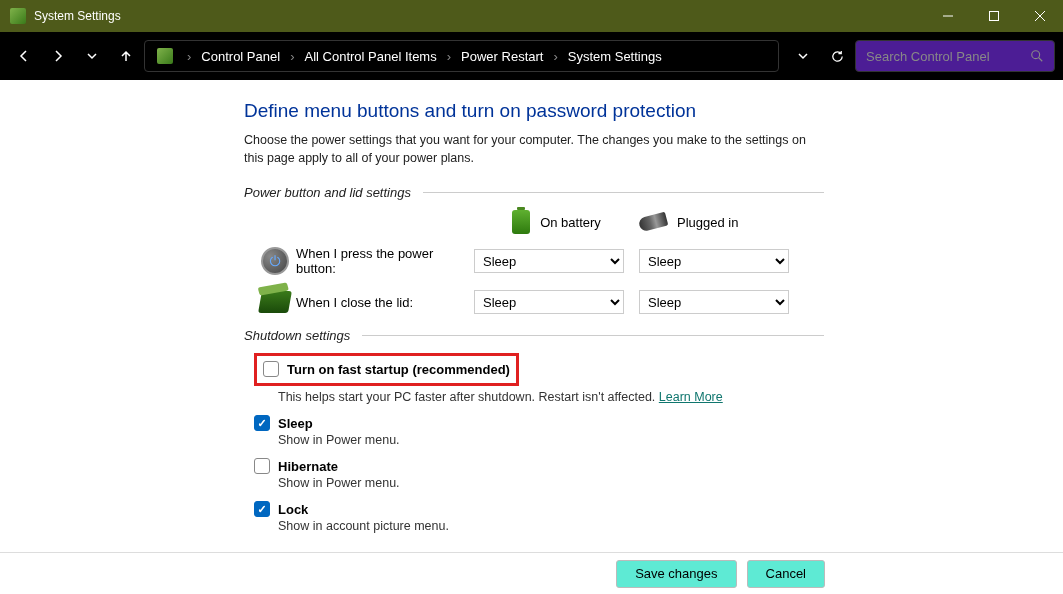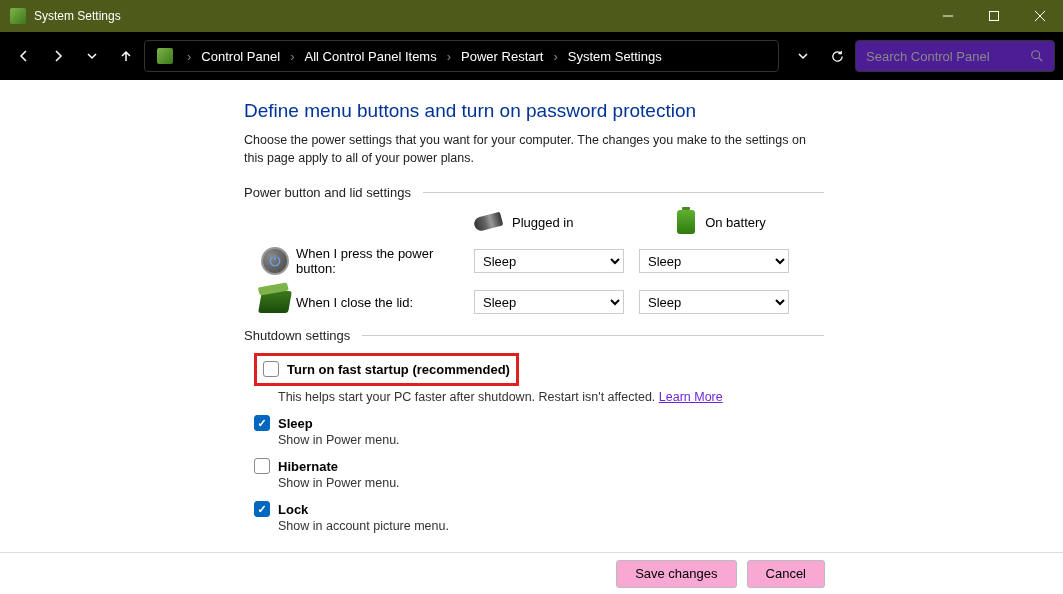--- a/index.html
+++ b/index.html
@@ -18,21 +18,21 @@
 .bc-item { cursor: pointer; padding: 4px 4px; }
 .bc-sep { color: #888; padding: 0 4px; }
 .searchbox { width: 200px; height: 32px; background: #4c1d95; border: 1px solid #333; border-radius: 4px; display: flex; align-items: center; padding: 0 10px; color: #888; font-size: 13px; }
 .searchbox .sp { flex: 1; }
 
 .content { height: calc(594px - 32px - 48px - 42px); overflow: auto; background: #fff; padding: 20px 0 0 0; }
 .inner { margin-left: 244px; width: 580px; }
 .heading { color: #003399; font-size: 19px; font-weight: 400; margin-bottom: 10px; }
 .subtext { color: #222; font-size: 12.5px; line-height: 1.4; margin-bottom: 18px; }
 
-.section-hdr { display: flex; align-items: center; font-size: 13px; color: #222; margin-bottom: 10px; }
+.section-hdr { display: flex; align-items: center; font-size: 13px; color: #222; margin-bottom: 10px; font-style: italic; }
 .section-hdr .line { flex: 1; height: 1px; background: #ccc; margin-left: 12px; }
 
 .power-table { margin-left: 10px; }
 .col-headers { display: flex; margin-bottom: 12px; }
 .col-headers .spacer { width: 220px; }
 .col-head { width: 165px; display: flex; align-items: center; gap: 10px; font-size: 13px; }
 .battery-icon { width: 18px; height: 24px; background: linear-gradient(#5fb030, #2e7a0e); border-radius: 3px; position: relative; }
 .battery-icon::before { content: ''; position: absolute; top: -3px; left: 5px; width: 8px; height: 3px; background: #4a8820; border-radius: 1px; }
 .plug-icon { width: 28px; height: 14px; background: linear-gradient(90deg, #333 0%, #666 40%, #999 60%, #333 100%); border-radius: 7px 2px 2px 7px; transform: rotate(-15deg); }
 
@@ -47,24 +47,24 @@
 .power-row select { width: 150px; height: 24px; font-size: 13px; border: 1px solid #ccc; padding: 0 4px; margin-right: 15px; background:#fff; }
 
 .shutdown-list { margin-left: 10px; }
 .highlight-box { border: 3px solid #e02020; padding: 4px 6px; display: inline-block; margin-bottom: 2px; }
 .check-row { display: flex; align-items: flex-end; gap: 8px; margin-bottom: 2px; }
 .checkbox { width: 16px; height: 16px; border: 1.5px solid #888; border-radius: 3px; flex-shrink: 0; margin-top: 1px; display:flex; align-items:center; justify-content:center; }
 .checkbox.checked { background: #0067c0; border-color: #0067c0; }
 .checkbox.checked::after { content: '✓'; color: #fff; font-size: 11px; font-weight: bold; }
 .check-label { font-size: 13px; font-weight: 600; }
 .check-desc { font-size: 12.5px; color: #333; margin: 2px 0 10px 24px; }
-.check-desc a { color: #6d28d9; }
+.check-desc a { color: #0f766e; }
 
 .footer { height: 42px; border-top: 1px solid #ddd; display: flex; align-items: center; justify-content: flex-end; padding-right: 238px; gap: 10px; background:#fff; }
-.footer button { height: 28px; padding: 0 18px; font-size: 13px; border: 1px solid #bbb; background: #f9a8d4; border-radius: 3px; cursor: pointer; }
+.footer button { height: 28px; padding: 0 18px; font-size: 13px; border: 1px solid #bbb; background: #5eead4; border-radius: 3px; cursor: pointer; }
 </style>
 </head>
 <body>
 
 <div class="titlebar">
   <div class="app-icon"></div>
   <div class="title">System Settings</div>
   <div class="win-controls">
     <div class="win-btn">
         <svg width="10" height="10">
@@ -142,27 +142,27 @@
     <div class="subtext">Choose the power settings that you want for your computer. The changes you make to the settings on this page apply to all of your power plans.</div>
 
     <div class="section-hdr">
       <span>Power button and lid settings</span>
       <div class="line"></div>
     </div>
 
     <div class="power-table">
       <div class="col-headers">
         <div class="spacer"></div>
+        <div class="col-head" style="justify-content:center;">
+          <div class="battery-icon"></div>
+          <span>On battery</span>
+        </div>
         <div class="col-head">
           <div class="plug-icon"></div>
           <span>Plugged in</span>
-        </div>
-        <div class="col-head" style="justify-content:center;">
-          <div class="battery-icon"></div>
-          <span>On battery</span>
         </div>
       </div>
 
       <div class="power-row">
         <div class="icon-cell">
             <div class="power-btn-icon"></div>
           </div>
         <div class="label-cell">When I press the power button:</div>
         <select><option>Sleep</option></select>
         <select><option>Sleep</option></select>

